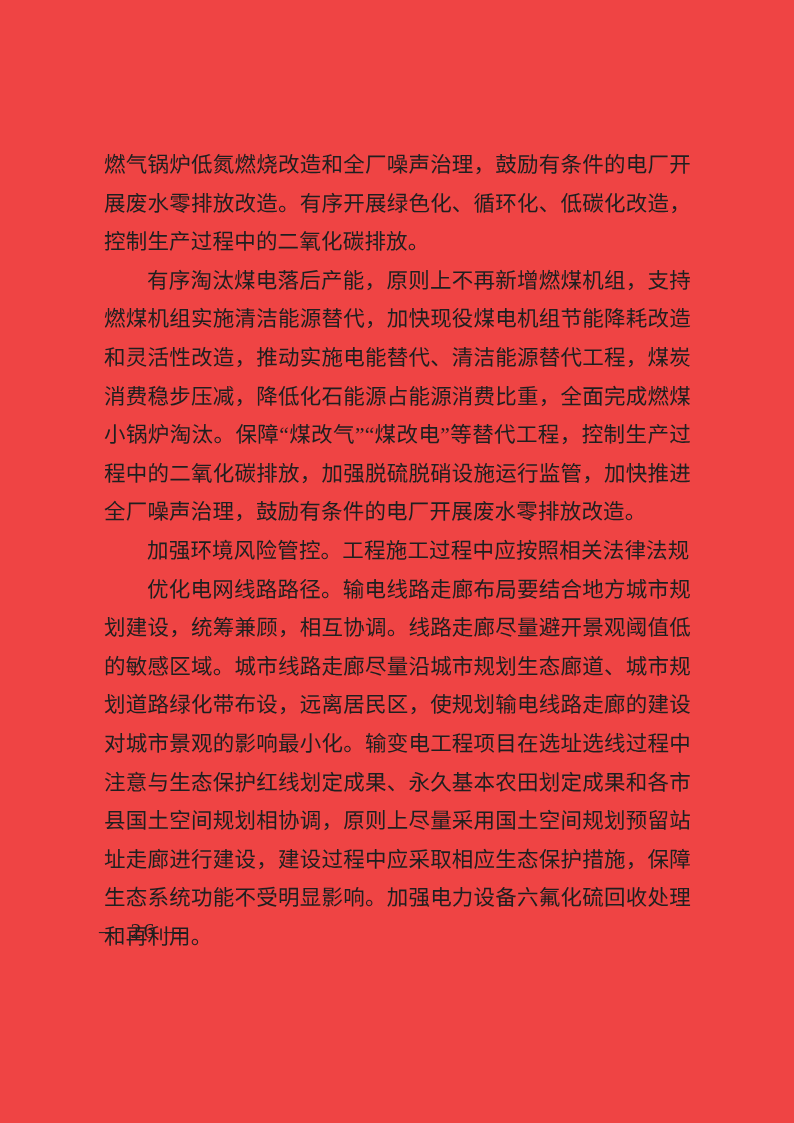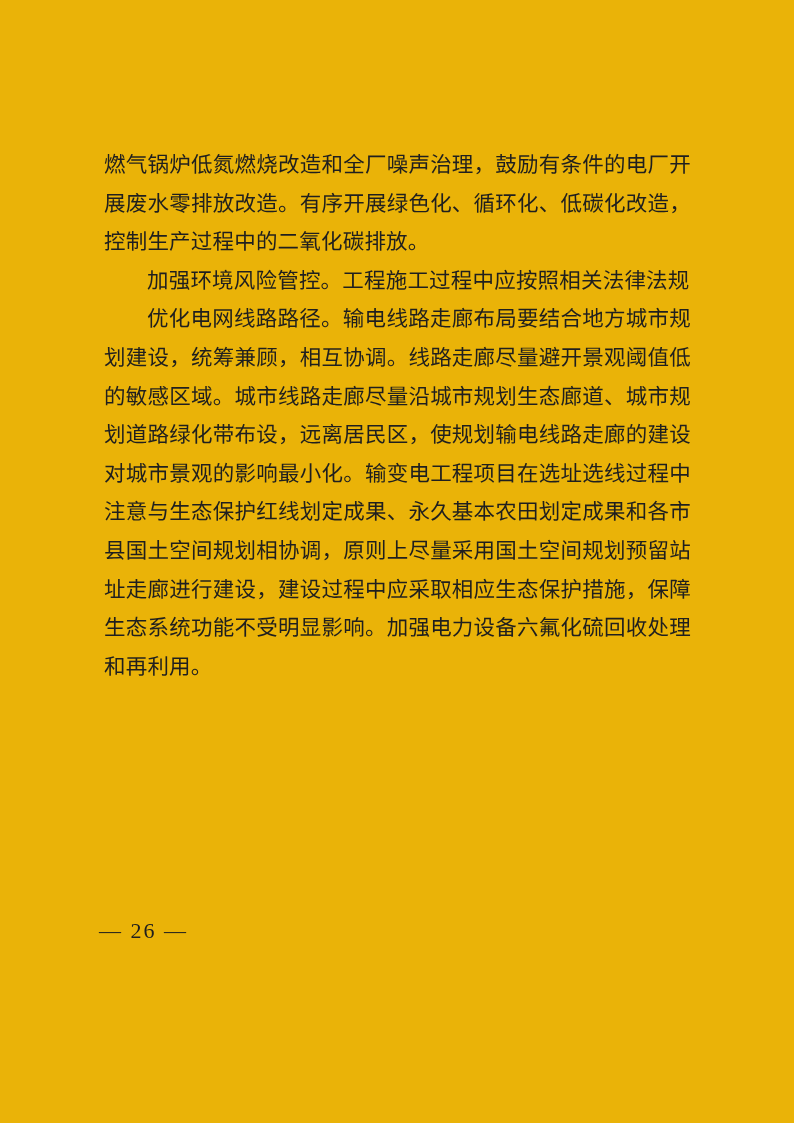--- a/index.html
+++ b/index.html
@@ -4,21 +4,21 @@
 <style>
   html, body {
     margin: 0;
     padding: 0;
     background: #ffffff;
   }
   .page {
     position: relative;
     width: 794px;
     height: 1123px;
-    background: #eab308;
+    background: #ef4444;
     overflow: hidden;
     font-family: "Liberation Serif", "DejaVu Serif", serif;
     color: #1f1f1f;
   }
   .body-text {
     position: absolute;
     left: 104px;
     top: 146px;
     width: 587px;
     font-size: 21.5px;
@@ -45,19 +45,20 @@
     color: #1f1f1f;
     font-family: "Liberation Serif", "DejaVu Serif", serif;
   }
 </style>
 </head>
 <body>
 
 <div class="page">
   <div class="body-text">
       <p class="para">燃气锅炉低氮燃烧改造和全厂噪声治理，鼓励有条件的电厂开展废水零排放改造。有序开展绿色化、循环化、低碳化改造，控制生产过程中的二氧化碳排放。</p>
+      <p class="para indent">有序淘汰煤电落后产能，原则上不再新增燃煤机组，支持燃煤机组实施清洁能源替代，加快现役煤电机组节能降耗改造和灵活性改造，推动实施电能替代、清洁能源替代工程，煤炭消费稳步压减，降低化石能源占能源消费比重，全面完成燃煤小锅炉淘汰。保障“煤改气”“煤改电”等替代工程，控制生产过程中的二氧化碳排放，加强脱硫脱硝设施运行监管，加快推进全厂噪声治理，鼓励有条件的电厂开展废水零排放改造。</p>
       <p class="para indent">加强环境风险管控。工程施工过程中应按照相关法律法规</p>
       <p class="para indent">优化电网线路路径。输电线路走廊布局要结合地方城市规划建设，统筹兼顾，相互协调。线路走廊尽量避开景观阈值低的敏感区域。城市线路走廊尽量沿城市规划生态廊道、城市规划道路绿化带布设，远离居民区，使规划输电线路走廊的建设对城市景观的影响最小化。输变电工程项目在选址选线过程中注意与生态保护红线划定成果、永久基本农田划定成果和各市县国土空间规划相协调，原则上尽量采用国土空间规划预留站址走廊进行建设，建设过程中应采取相应生态保护措施，保障生态系统功能不受明显影响。加强电力设备六氟化硫回收处理和再利用。</p>
     </div>
   <div class="footer">
     <span>— 26 —</span>
   </div>
 </div>
 
 </body></html>

